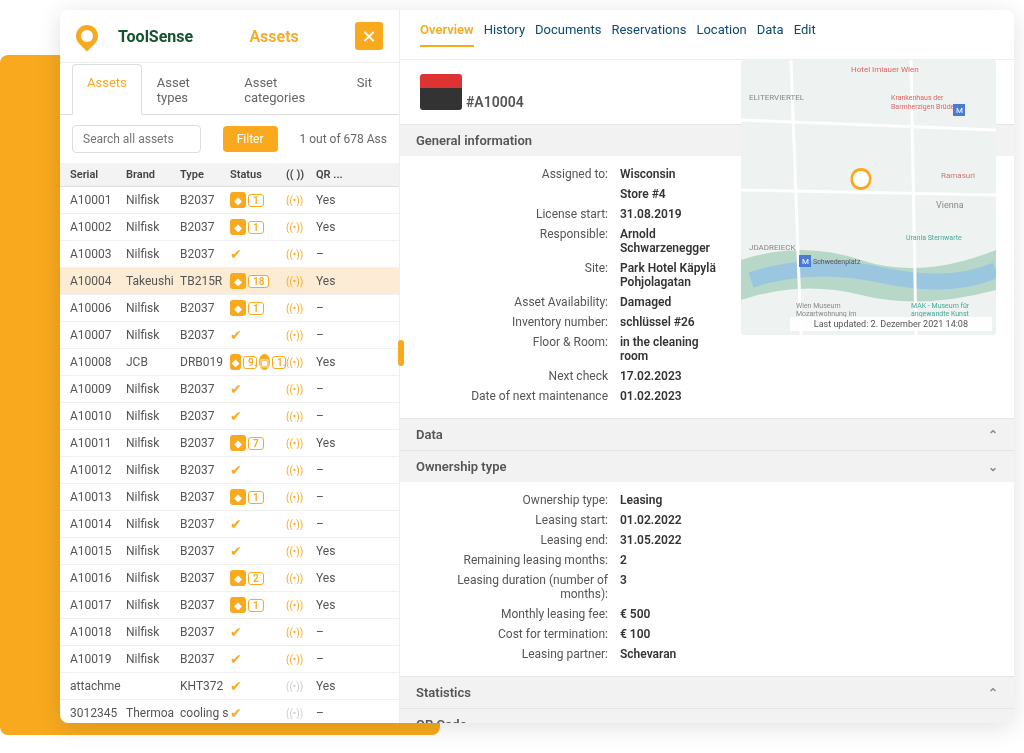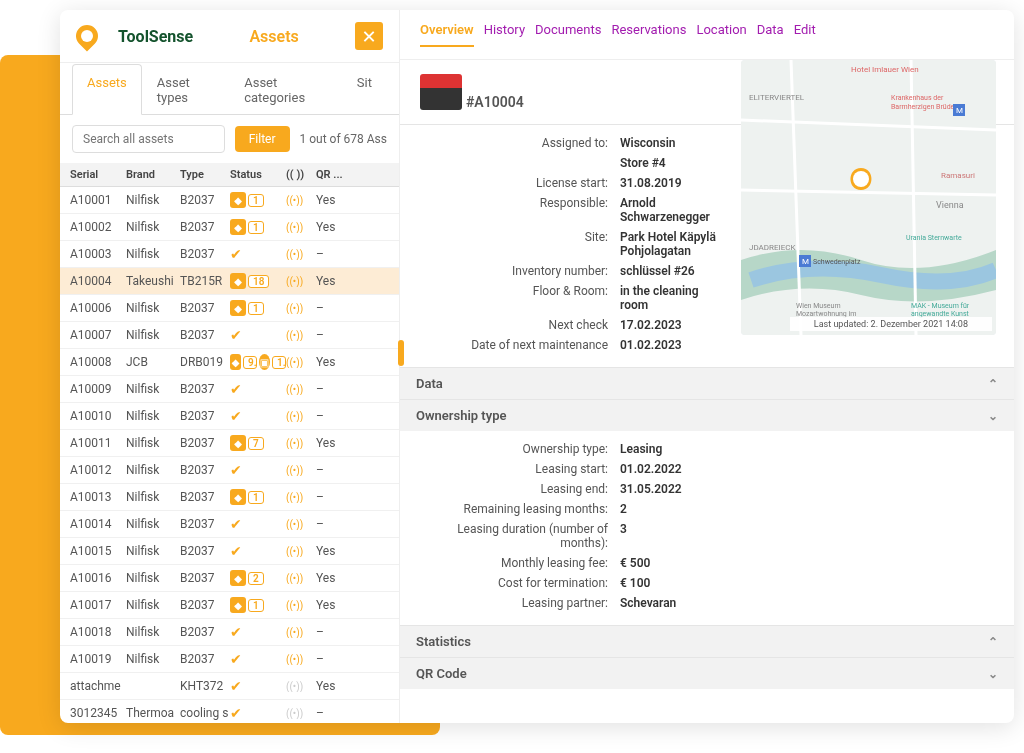--- a/index.html
+++ b/index.html
@@ -9,40 +9,40 @@
 .left-panel{width:340px;display:flex;flex-direction:column;border-right:1px solid #eee}
 .header{display:flex;align-items:center;justify-content:space-between;padding:12px 16px;border-bottom:1px solid #eee}
 .logo{display:flex;align-items:center;gap:20px;font-weight:700;font-size:16px;color:#14532d}
 .logo-icon{width:22px;height:22px;background:#f8a91e;border-radius:50% 50% 50% 0;transform:rotate(-45deg);position:relative}
 .logo-icon::after{content:"";position:absolute;top:5px;left:5px;width:12px;height:12px;background:#fff;border-radius:50%}
 .title{color:#f8a91e;font-weight:600;font-size:16px}
 .close-btn{width:28px;height:28px;background:#f8a91e;color:#fff;display:flex;align-items:center;justify-content:center;font-size:18px;border-radius:3px;cursor:pointer}
 .tabs{display:flex;gap:0;border-bottom:1px solid #ddd;padding:0 12px;font-size:13px}
 .tab{padding:10px 14px;color:#666;cursor:pointer;border:1px solid transparent;border-bottom:none;position:relative;top:1px}
 .tab.active{color:#f8a91e;border-color:#ddd;border-bottom:1px solid #fff;background:#fff;border-radius:4px 4px 0 0}
-.search-row{display:flex;align-items:center;gap:10px;padding:10px 12px;font-size:12px;color:#666}
+.search-row{display:flex;align-items:center;gap:22px;padding:10px 12px;font-size:12px;color:#666}
 .search-input{flex:1;min-width:0;padding:6px 10px;border:1px solid #ddd;border-radius:4px;font-size:12px}
 .filter-btn{background:#f8a91e;color:#fff;border:none;padding:6px 14px;border-radius:4px;font-size:12px;cursor:pointer}
 .table{flex:1;overflow:auto;font-size:12px}
 .thead,.trow{display:grid;grid-template-columns:56px 54px 50px 56px 30px 36px;align-items:center;padding:5px 10px}
 .thead{background:#f3f3f3;font-weight:600;color:#444;border-bottom:1px solid #ddd;font-size:11px}
 .thead span{white-space:nowrap;overflow:hidden;text-overflow:ellipsis}
 .trow{border-bottom:1px solid #f0f0f0;color:#555}
 .trow.sel{background:#fdecd5}
 .trow span{white-space:nowrap;overflow:hidden;text-overflow:ellipsis}
 .status-cell{display:flex;align-items:center;gap:2px}
 .status-icon{display:inline-flex;align-items:center;justify-content:center;width:16px;height:16px;background:#f8a91e;color:#fff;border-radius:3px;font-size:10px}
 .status-icon.circle{border-radius:50%}
 .badge{background:#fff;border:1px solid #f8a91e;color:#f8a91e;border-radius:3px;padding:0 4px;font-size:10px;font-weight:600}
 .check{color:#f8a91e;font-size:14px}
 .wifi{color:#f8a91e;font-size:10px}
 .wifi.off{color:#ccc}
 .right-panel{flex:1;display:flex;flex-direction:column;overflow:auto}
 .dtabs{display:flex;gap:10px;padding:12px 20px;border-bottom:1px solid #eee;font-size:13px}
-.dtab{color:#a21caf;cursor:pointer;padding-bottom:8px}
+.dtab{color:#0c4a6e;cursor:pointer;padding-bottom:8px}
 .dtab.active{color:#f8a91e;border-bottom:2px solid #f8a91e;font-weight:600}
 .asset-head{display:flex;align-items:flex-end;gap:4px;padding:14px 20px}
 .thumb{width:42px;height:36px;background:linear-gradient(#d33 40%,#333 40%);border-radius:3px}
 .asset-id{font-weight:600;color:#555;font-size:14px}
 .head-right{margin-left:auto;text-align:right;font-size:12px;color:#555;display:flex;align-items:center;gap:10px}
 .map-box{position:absolute;top:50px;right:18px;width:255px;height:275px;background:#e8eef3;border-radius:4px;overflow:hidden;font-size:9px}
 .map-svg{width:100%;height:100%}
 .map-upd{position:absolute;bottom:4px;right:4px;background:rgba(255,255,255,.9);font-size:9px;padding:2px 24px;color:#555}
 .section{border-top:1px solid #e5e5e5}
 .section-head{background:#f2f2f2;padding:8px 16px;font-size:13px;font-weight:600;color:#555;display:flex;justify-content:space-between;align-items:center;cursor:pointer}
@@ -355,40 +355,47 @@
         <text x="72" y="204" fill="#555" font-size="7">Schwedenplatz</text>
         <text x="55" y="248" fill="#888" font-size="7">Wien Museum</text>
         <text x="55" y="256" fill="#888" font-size="7">Mozartwohnung im</text>
         <text x="170" y="248" fill="#4a9" font-size="7">MAK - Museum für</text>
         <text x="170" y="256" fill="#4a9" font-size="7">angewandte Kunst</text>
       </svg>
       <div class="map-upd">Last updated: 2. Dezember 2021 14:08</div>
     </div>
 
     <div class="section">
+      <div class="section-head">
+          <span>General information</span>
+        </div>
       <div class="kv" id="kv-general">
           <div class="kvrow">
             <span class="k">Assigned to:</span>
             <span class="v">Wisconsin</span>
           </div>
           <div class="kvrow">
             <span class="k"></span>
             <span class="v">Store #4</span>
           </div>
           <div class="kvrow">
             <span class="k">License start:</span>
             <span class="v">31.08.2019</span>
           </div>
           <div class="kvrow">
             <span class="k">Responsible:</span>
             <span class="v">Arnold Schwarzenegger</span>
           </div>
           <div class="kvrow">
             <span class="k">Site:</span>
             <span class="v">Park Hotel Käpylä Pohjolagatan</span>
+          </div>
+          <div class="kvrow">
+            <span class="k">Asset Availability:</span>
+            <span class="v">Damaged</span>
           </div>
           <div class="kvrow">
             <span class="k">Inventory number:</span>
             <span class="v">schlüssel #26</span>
           </div>
           <div class="kvrow">
             <span class="k">Floor &amp; Room:</span>
             <span class="v">in the cleaning room</span>
           </div>
           <div class="kvrow">

